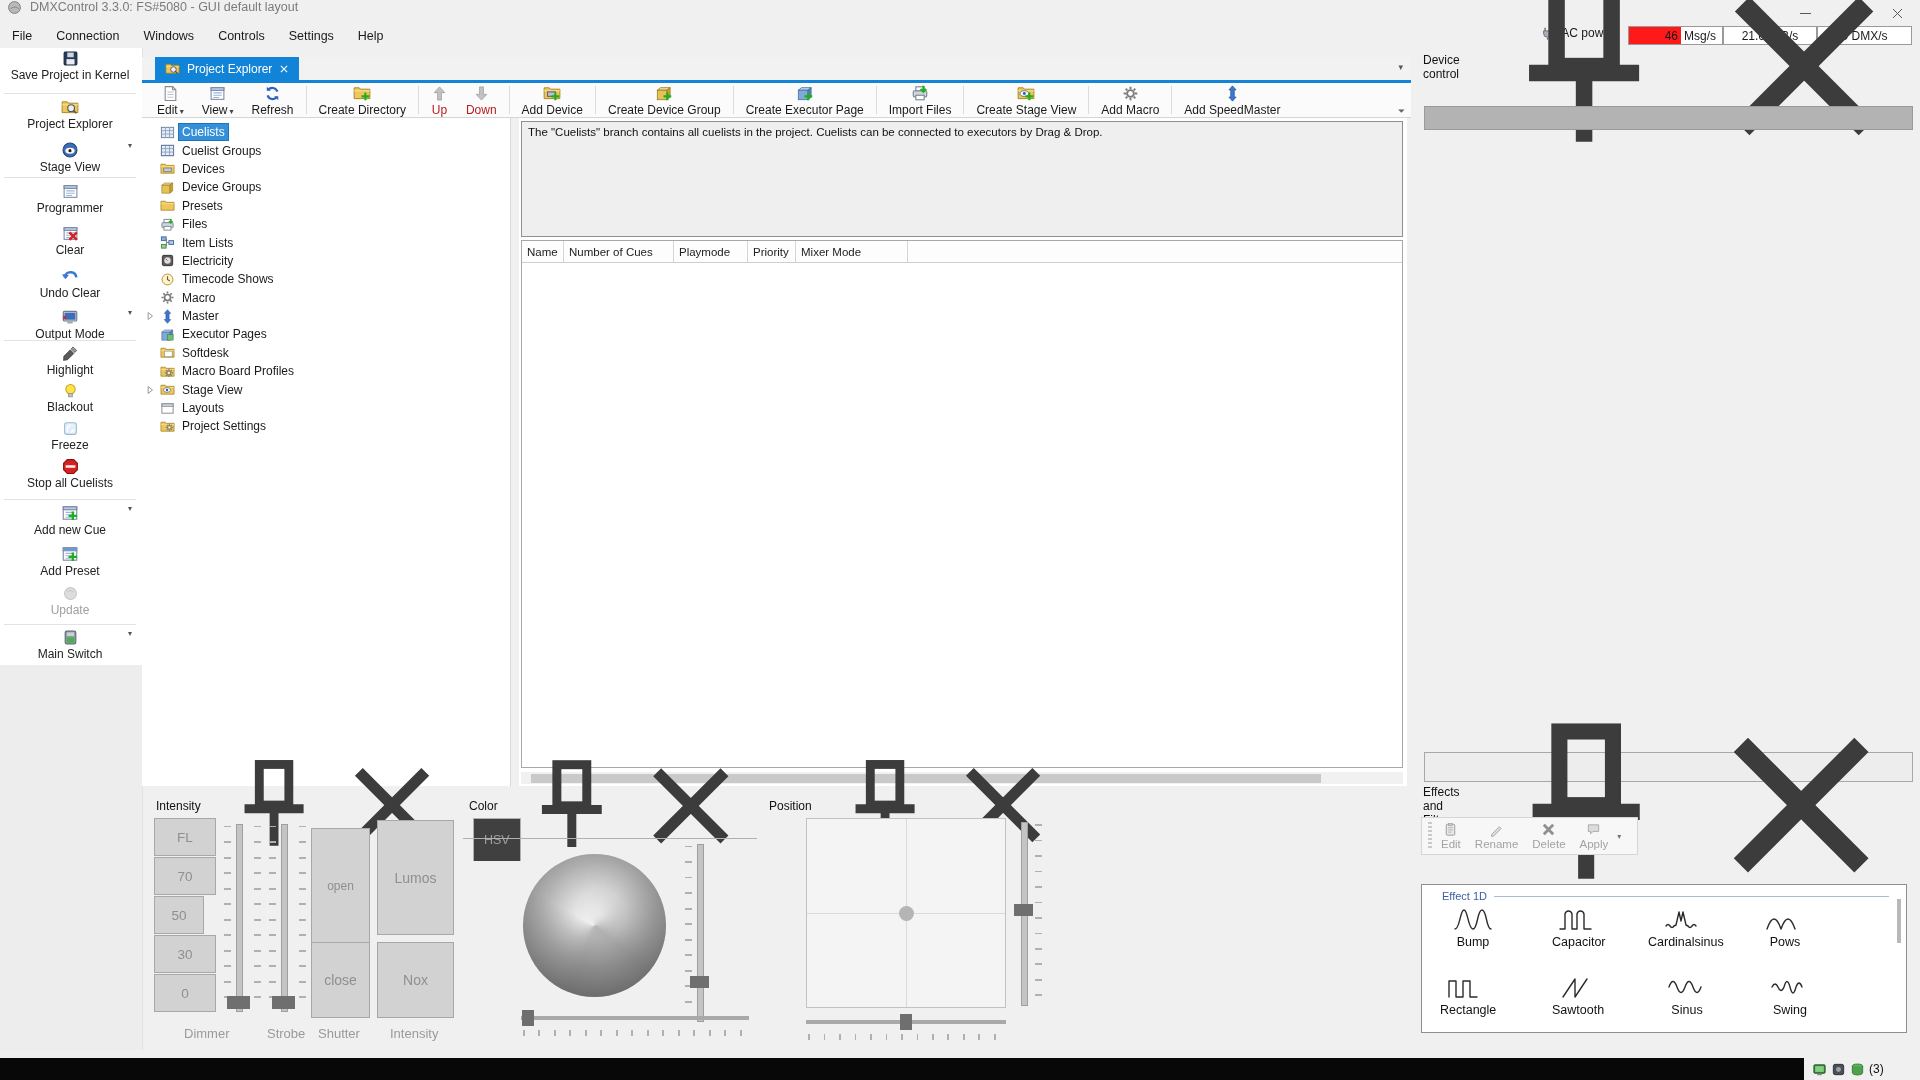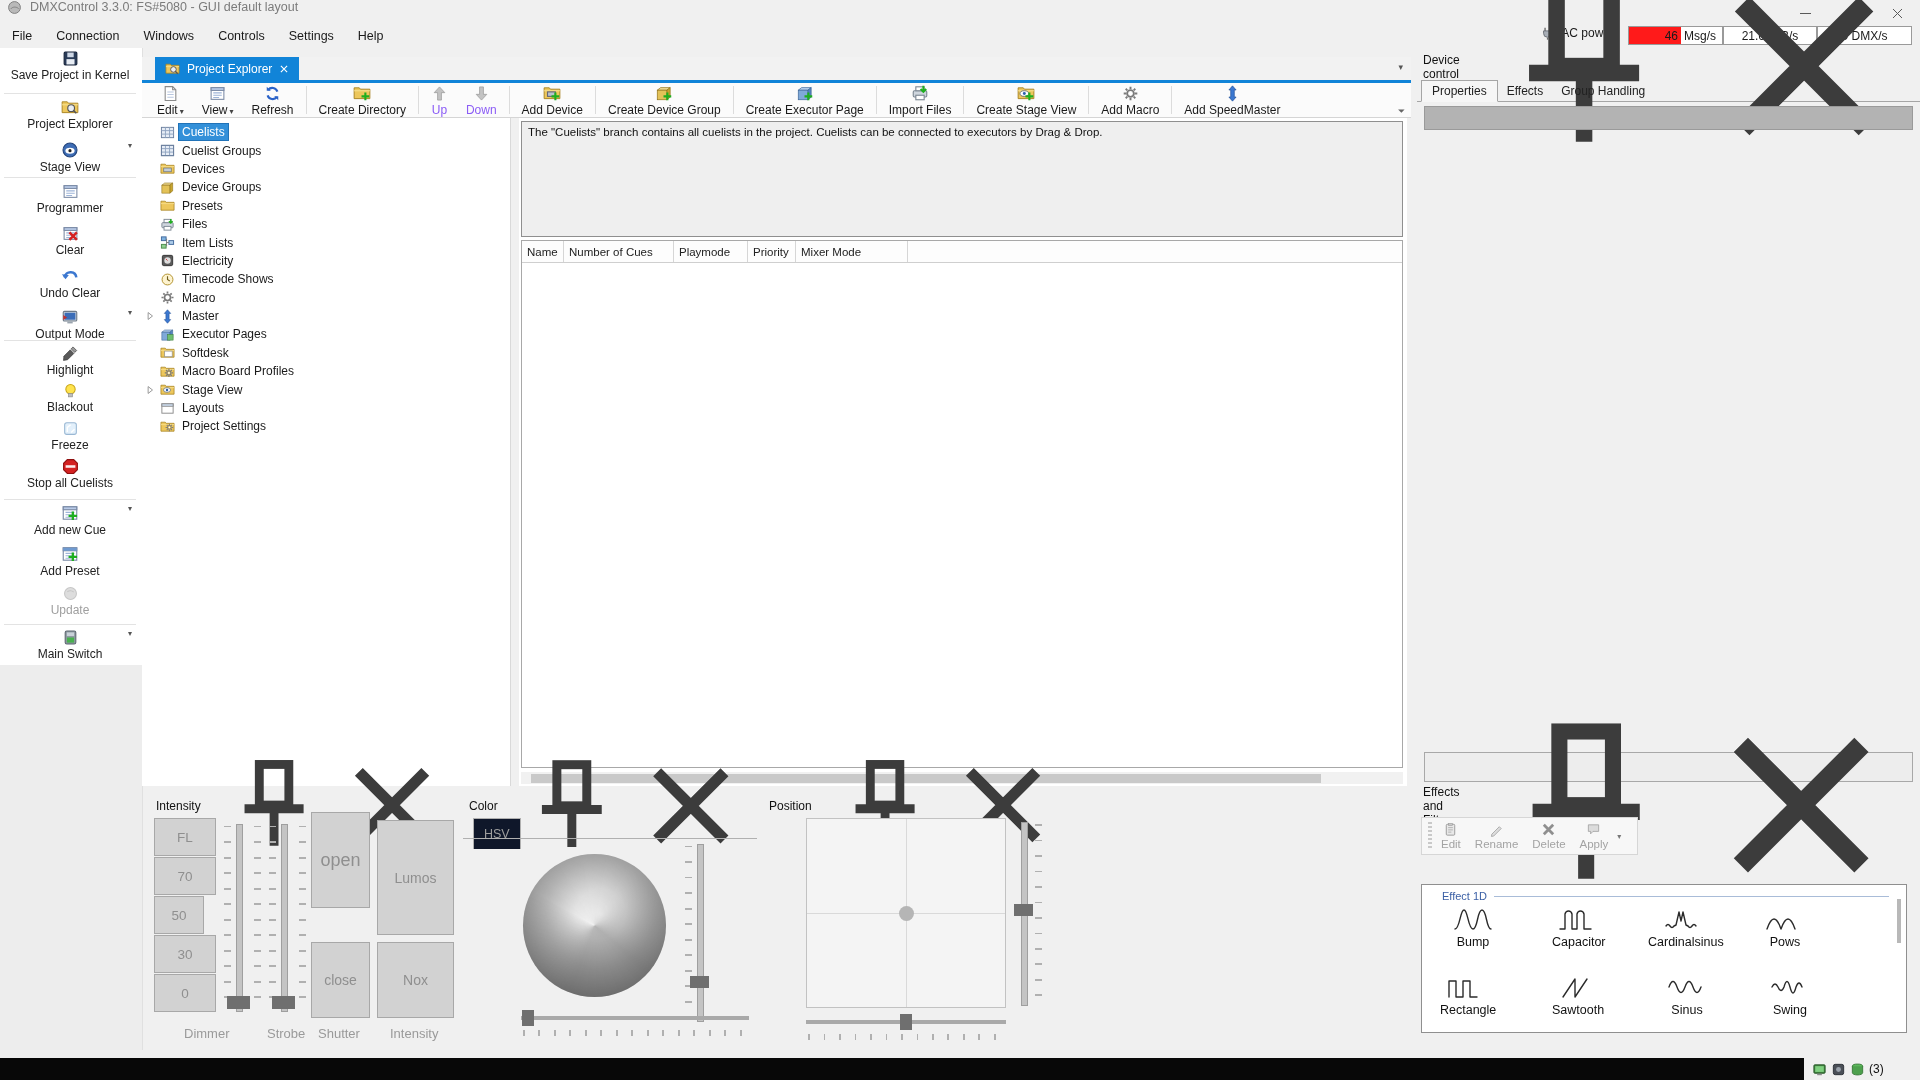--- a/index.html
+++ b/index.html
@@ -22,21 +22,21 @@
   .slabel.dis{color:#9f9f9f}
   .ssep{position:absolute;left:4px;width:132px;height:1px;background:#e3e3e3}
   .sdrop{position:absolute;left:128px;width:10px;font-size:8px;color:#555}
   
   #tabstrip{left:142px;top:57px;width:1269px;height:23px;background:#f2f2f2}
   #ptab{position:absolute;left:13px;top:0;height:23px;background:#1184d8;color:#fff;display:flex;align-items:center;padding:0 10px;gap:7px;font-size:12px}
   #tabline{left:142px;top:80px;width:1269px;height:3px;background:#1184d8}
   #toolbar{left:142px;top:83px;width:1269px;height:35px;background:#fbfbfb;border-bottom:1px solid #d5d5d5;display:flex;align-items:center;padding-left:6px;box-sizing:border-box}
   .tbtn{display:flex;flex-direction:column;align-items:center;justify-content:center;padding:1px 9px 0 9px;gap:1px}
   .tbtn .cap{font-size:12px;color:#1a1a1a;white-space:nowrap}
-  .tbtn .cap.dis{color:#8b5cf6}
+  .tbtn .cap.dis{color:#b91c1c}
   .tsep{width:1px;height:28px;background:#dcdcdc;margin:0 3px}
   .caret{font-size:8px;color:#444;margin-left:2px}
   
   #treepanel{left:142px;top:118px;width:368px;height:668px;background:#fff;border-right:1px solid #d9d9d9}
   .trow{display:flex;align-items:center;height:18.4px;padding-left:18px;gap:4px}
   .texp{width:12px;margin-left:-16px;margin-right:0}
   .tlabel{font-size:12px;padding:1px 3px;white-space:nowrap}
   .tlabel.sel{background:#3390d9;color:#fff;outline:1px solid #2173b8}
   #detail{left:519px;top:118px;width:888px;height:668px;background:#fff}
   #infobox{position:absolute;left:2px;top:3px;width:882px;height:116px;background:#efefef;border:1px solid #8f8f8f;box-sizing:border-box;font-size:11.5px;padding:4px 6px;color:#111}
@@ -58,21 +58,21 @@
   
   .bpanel{position:absolute;top:796px;height:254px;background:#f0f0f0}
   .gbtn{position:absolute;background:#d2d2d2;border:1px solid #a8a8a8;box-sizing:border-box;display:flex;align-items:center;justify-content:center;color:#8f8f8f;font-size:13.5px}
   .vticks{position:absolute;width:7px;background:repeating-linear-gradient(180deg,#b0b0b0 0 1.5px,transparent 1.5px 15.5px)}
   .vtrack{position:absolute;width:5px;background:#c4c4c4;border:1px solid #9f9f9f}
   .vthumb{position:absolute;background:#6f6f6f}
   .htrack{position:absolute;height:4px;background:#a9a9a9}
   .hthumbx{position:absolute;background:#6f6f6f}
   .hticks{position:absolute;height:6px;background:repeating-linear-gradient(90deg,#b0b0b0 0 1.5px,transparent 1.5px 15.5px)}
   .flabel{position:absolute;color:#9a9a9a;font-size:13px}
-  .minitab{position:absolute;border:1px solid #b0b0b0;border-bottom:none;background:#0f172a;color:#9e9e9e;font-size:12.5px;padding:8px 10px}
+  .minitab{position:absolute;border:1px solid #b0b0b0;border-bottom:none;background:#404040;color:#9e9e9e;font-size:12.5px;padding:14px 10px}
   .tabunder{position:absolute;height:1px;background:#b0b0b0}
   
   #fxtoolbar{position:absolute;left:4px;top:21px;width:217px;height:38px;background:#f7f7f7;border:1px solid #d6d6d6;box-sizing:border-box;display:flex;align-items:center;padding-left:6px;gap:4px}
   .fxbtn{display:flex;flex-direction:column;align-items:center;gap:1px;padding:0 5px}
   .fxbtn span{font-size:11.5px;color:#a3a3a3}
   #fxbox{position:absolute;left:4px;top:88px;width:486px;height:149px;background:#fff;border:1px solid #8f8f8f;box-sizing:border-box}
   .fxgroup{position:absolute;left:20px;top:5px;font-size:11px;color:#3a5fa5}
   .fxline{position:absolute;top:11px;height:1px;background:#a9bcd8}
   .fxitem{position:absolute;display:flex;flex-direction:column;align-items:center;gap:2px}
   .fxitem span{font-size:12.5px;color:#111}
@@ -656,25 +656,20 @@
     <div class="ptitle" style="margin-top:9px">
       <span>Device control</span>
       <div class="dots"></div>
       <svg class="pin" viewBox="0 0 16 16">
           <use href="#i-pin"></use>
         </svg>
       <svg class="xbtn" viewBox="0 0 16 16">
           <use href="#i-x"></use>
         </svg>
     </div>
-    <div class="tabrow" style="margin-top:2px">
-      <span class="tab active">Properties</span>
-      <span class="tab plain">Effects</span>
-      <span class="tab plain">Group Handling</span>
-    </div>
     <div id="devgray"></div>
     <div id="devbottom"></div>
   </div>
 
   <div class="bpanel" style="left:150px;width:307px">
     <div class="ptitle">
       <span>Intensity</span>
       <div class="dots"></div>
       <svg class="pin" viewBox="0 0 16 16">
           <use href="#i-pin"></use>
@@ -689,21 +684,21 @@
     <div class="gbtn" style="left:4px;top:139px;width:62px;height:38px">30</div>
     <div class="gbtn" style="left:4px;top:178px;width:62px;height:38px">0</div>
     <div class="vticks" style="left:74px;top:30px;height:186px"></div>
     <div class="vtrack" style="left:86px;top:28px;height:186px"></div>
     <div class="vthumb" style="left:77px;top:200px;width:23px;height:13px"></div>
     <div class="vticks" style="left:104px;top:30px;height:186px"></div>
     <div class="vticks" style="left:119px;top:30px;height:186px"></div>
     <div class="vtrack" style="left:131px;top:28px;height:186px"></div>
     <div class="vthumb" style="left:122px;top:200px;width:23px;height:13px"></div>
     <div class="vticks" style="left:149px;top:30px;height:186px"></div>
-    <div class="gbtn" style="left:161px;top:16px;width:59px;height:96px;font-size:18px">open</div>
+    <div class="gbtn" style="left:161px;top:32px;width:59px;height:115px;font-size:12px">open</div>
     <div class="gbtn" style="left:161px;top:146px;width:59px;height:76px;font-size:14px">close</div>
     <div class="gbtn" style="left:227px;top:24px;width:77px;height:115px;font-size:14px">Lumos</div>
     <div class="gbtn" style="left:227px;top:146px;width:77px;height:76px;font-size:14px">Nox</div>
     <div class="flabel" style="left:34px;top:230px">Dimmer</div>
     <div class="flabel" style="left:117px;top:230px">Strobe</div>
     <div class="flabel" style="left:168px;top:230px">Shutter</div>
     <div class="flabel" style="left:240px;top:230px">Intensity</div>
   </div>
 
   <div class="bpanel" style="left:463px;width:294px">

